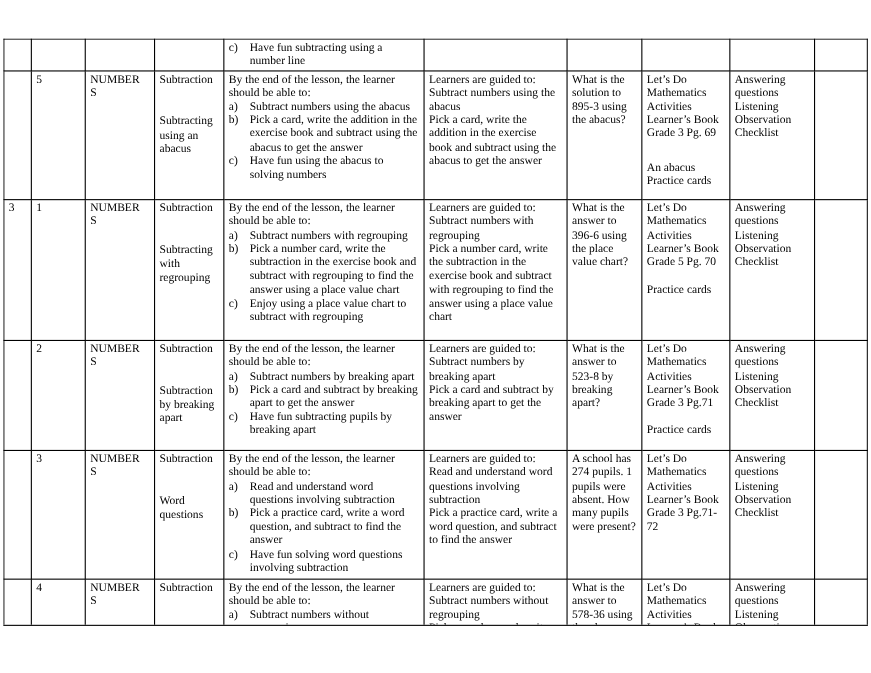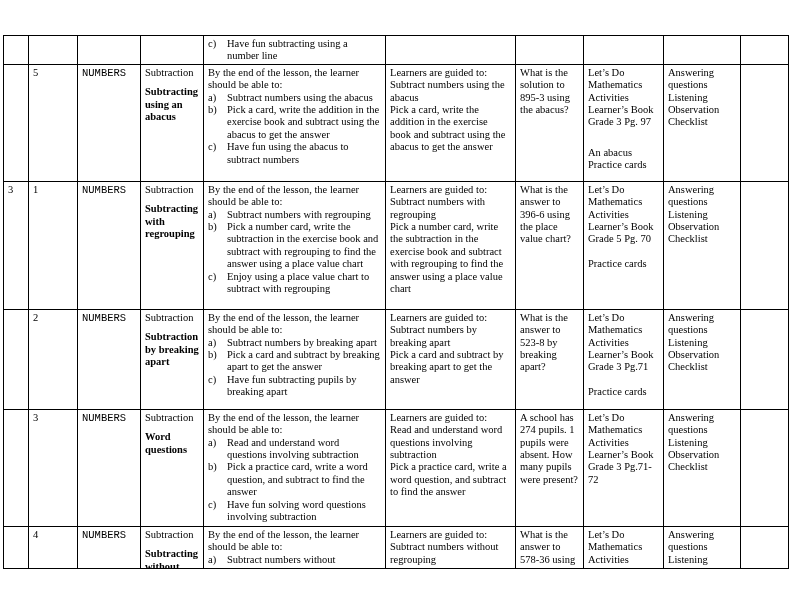--- a/index.html
+++ b/index.html
@@ -12,25 +12,25 @@
     overflow: hidden; border-bottom: 1px solid #000;
   }
   table.sow {
     border-collapse: collapse; table-layout: fixed; width: 786px;
   }
   td {
     border: 1px solid #000; vertical-align: top; overflow: hidden;
     padding: 2px 4px 1px 4px;
     font-size: 10.5px; line-height: 12.4px;
   }
-  .c-strand { word-break: break-all; padding-right: 10px; font-family: Liberation Mono, monospace; }
+  .c-strand { word-break: break-all; padding-right: 10px; }
   .li { display: flex; }
   .li .lbl { width: 19px; flex: none; }
   .li .txt { flex: 1; }
-  .topic { margin-top: 7px; font-weight: bold; }
+  .topic { margin-top: 26px; }
   .extras1 { margin-top: 12.4px; }
   .extras2 { margin-top: 18px; }
 </style>
 </head>
 <body>
 
 <div class="table-clip">
 <table class="sow">
   <colgroup>
     <col style="width:25px">
@@ -77,31 +77,31 @@
       <div class="li">
         <span class="lbl">a)</span>
         <span class="txt">Subtract numbers using the abacus</span>
       </div>
       <div class="li">
         <span class="lbl">b)</span>
         <span class="txt">Pick a card, write the addition in the exercise book and subtract using the abacus to get the answer</span>
       </div>
       <div class="li">
         <span class="lbl">c)</span>
-        <span class="txt">Have fun using the abacus to subtract numbers</span>
+        <span class="txt">Have fun using the abacus to solving numbers</span>
       </div>
     </td>
     <td>
       <div>Learners are guided to:</div>
       <div>Subtract numbers using the abacus</div>
       <div>Pick a card, write the addition in the exercise book and subtract using the abacus to get the answer</div>
     </td>
     <td>What is the solution to 895-3 using the abacus?</td>
     <td>
-      <div>Let’s Do Mathematics Activities Learner’s Book Grade 3 Pg. 97</div>
+      <div>Let’s Do Mathematics Activities Learner’s Book Grade 3 Pg. 69</div>
       <div class="extras2">
         <div>An abacus</div>
         <div>Practice cards</div>
       </div>
     </td>
     <td>
       <div>Answering questions</div>
       <div>Listening</div>
       <div>Observation</div>
       <div>Checklist</div>

